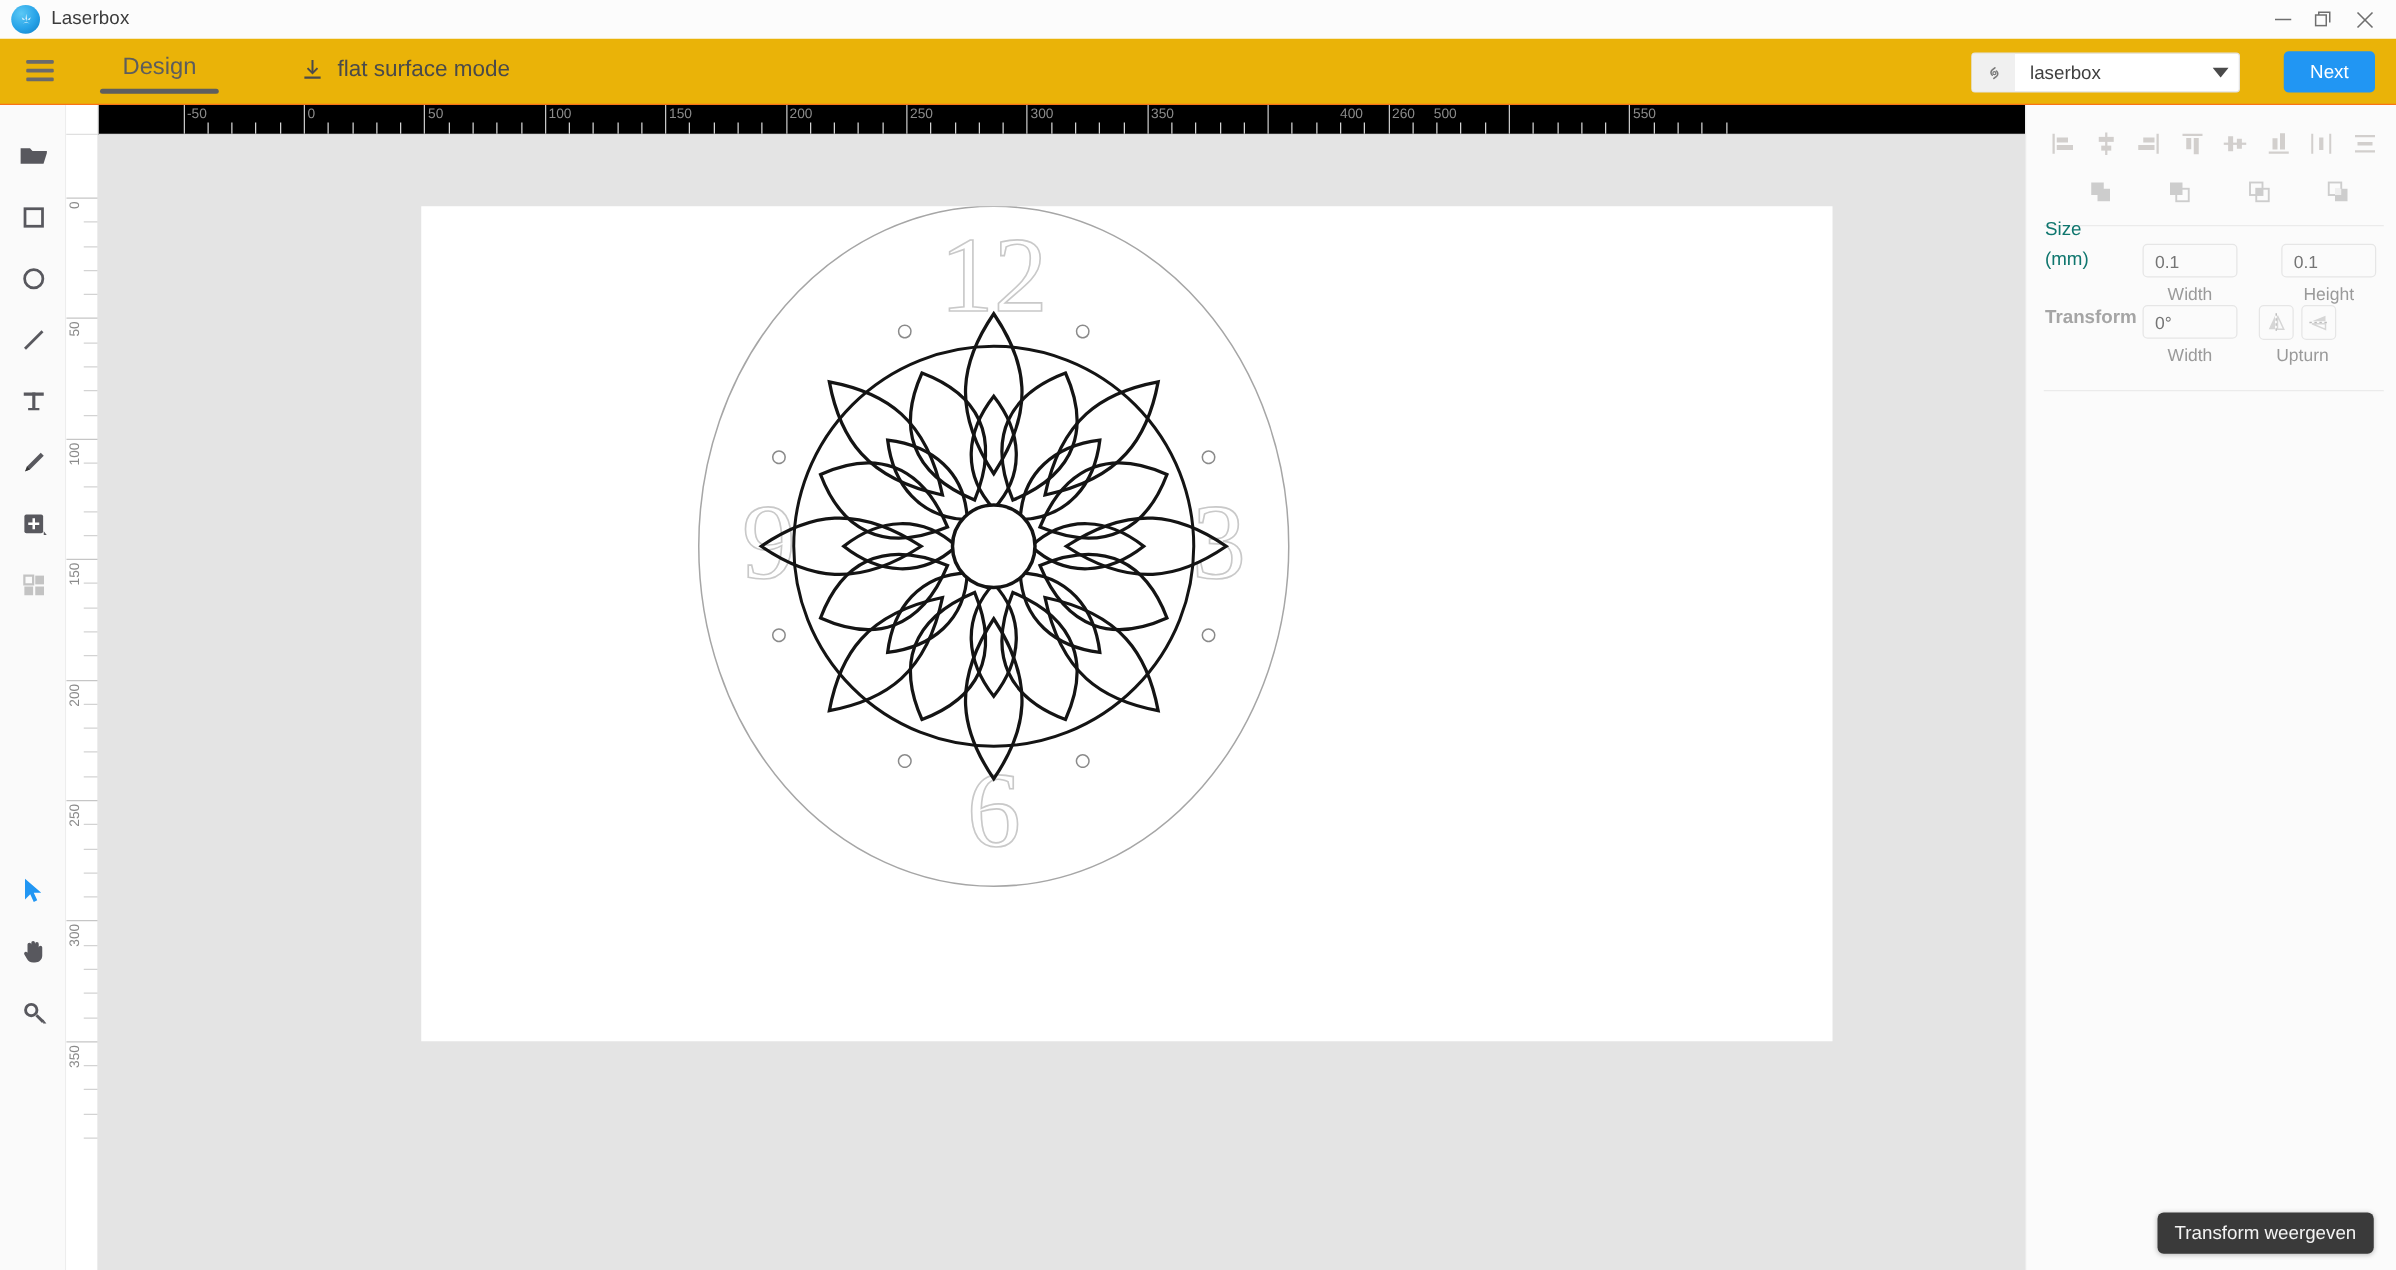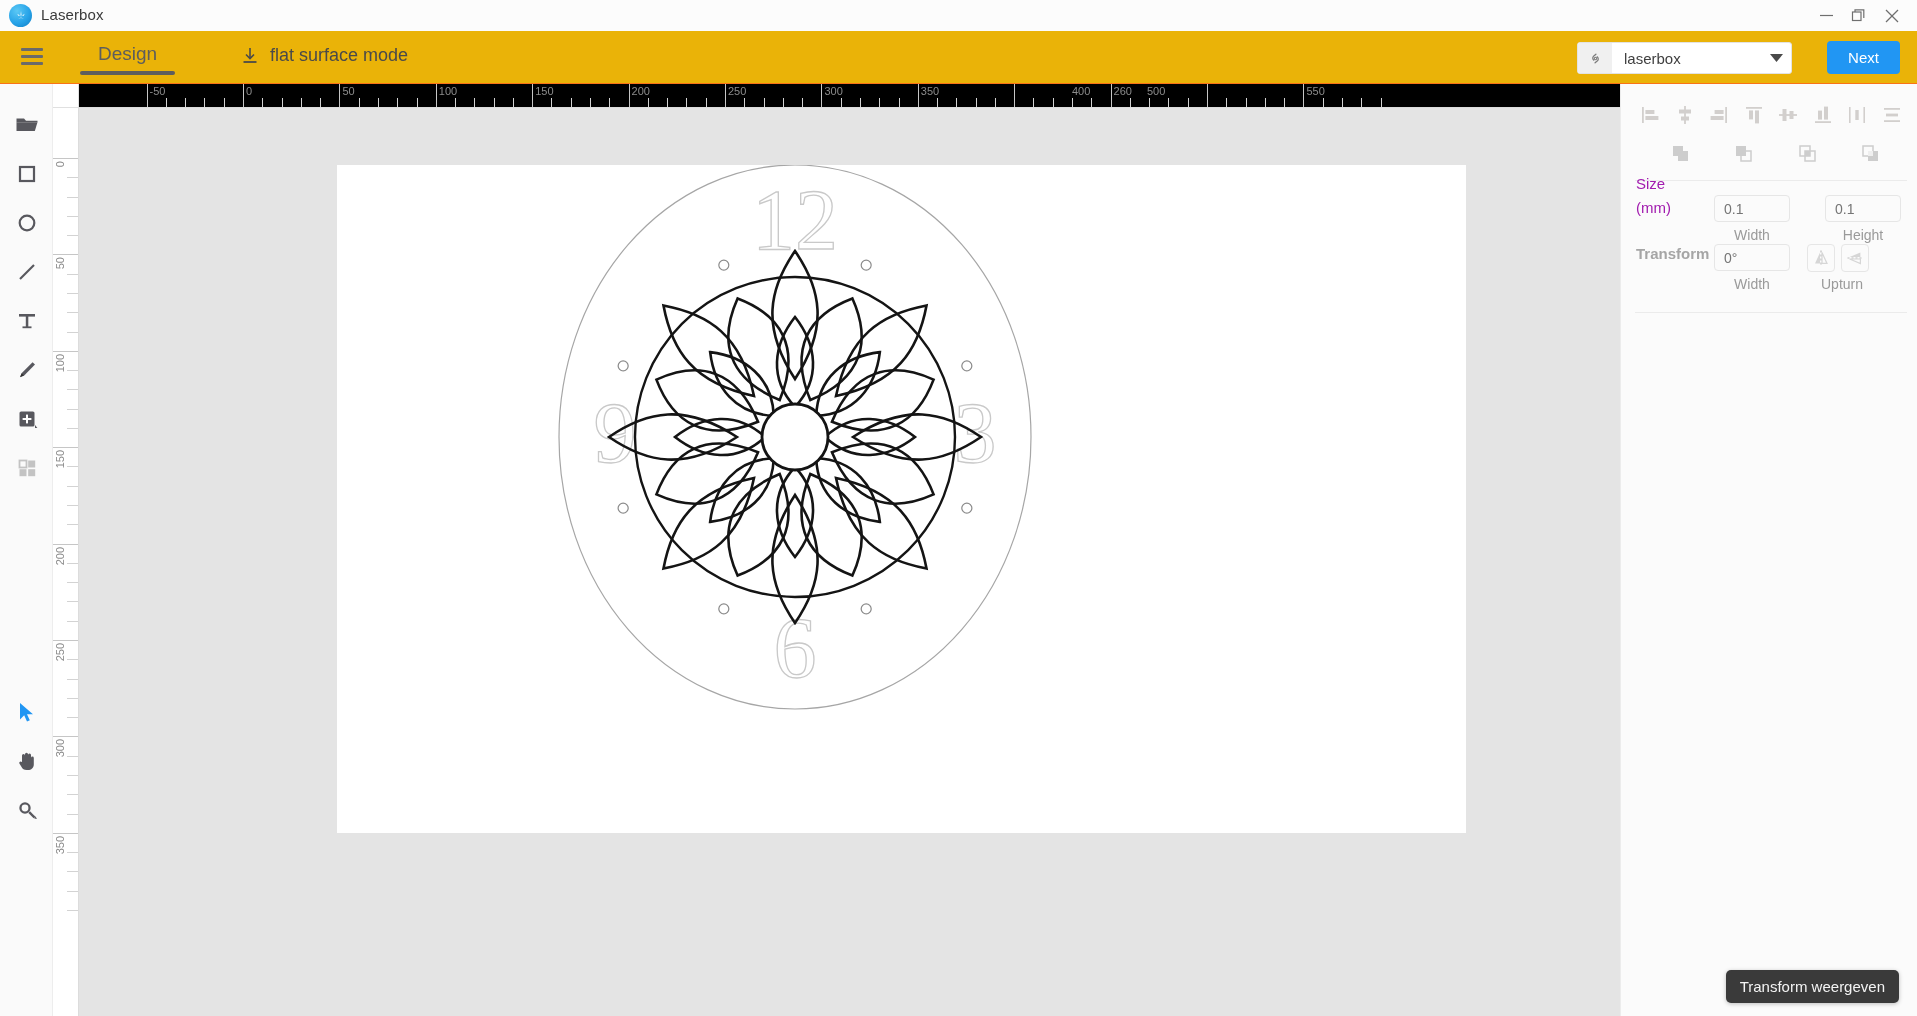--- a/index.html
+++ b/index.html
@@ -166,21 +166,21 @@
   .bool-btn {
     width: 30px; height: 30px; display: flex; align-items: center;
     justify-content: center; cursor: pointer;
   }
   #divider1 {
     position: absolute; left: 14px; top: 96px; width: 272px; height: 1px;
     background: #ebebeb;
   }
   #size-label {
     position: absolute; left: 15px; top: 88px;
-    font-size: 15px; color: #a21caf; line-height: 24px;
+    font-size: 15px; color: #0f766e; line-height: 24px;
   }
   .numfield {
     position: absolute; width: 76px; height: 27px;
     border: 1px solid #e6e6e6; border-radius: 4px; background: #fbfbfb;
     font-size: 14px; color: #c5c5c5; padding-left: 9px;
     font-family: "Liberation Sans", sans-serif;
     outline: none;
   }
   .subcaption {
     position: absolute; font-size: 14px; color: #9a9a9a; text-align: center;

